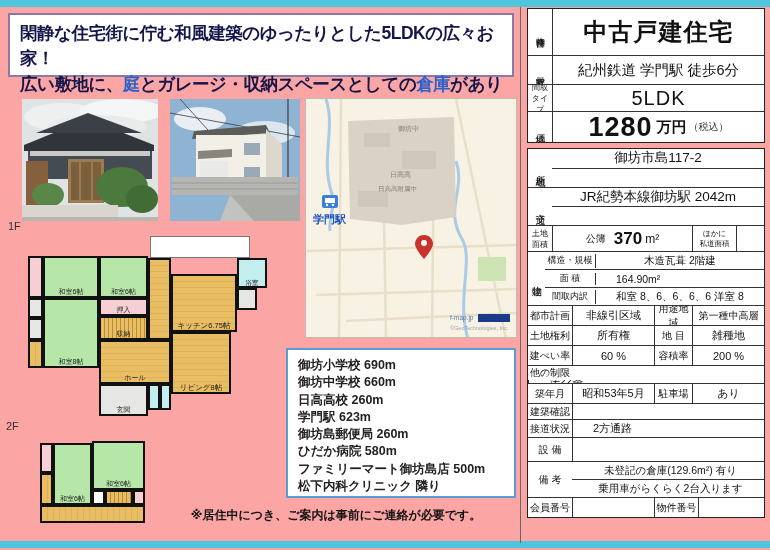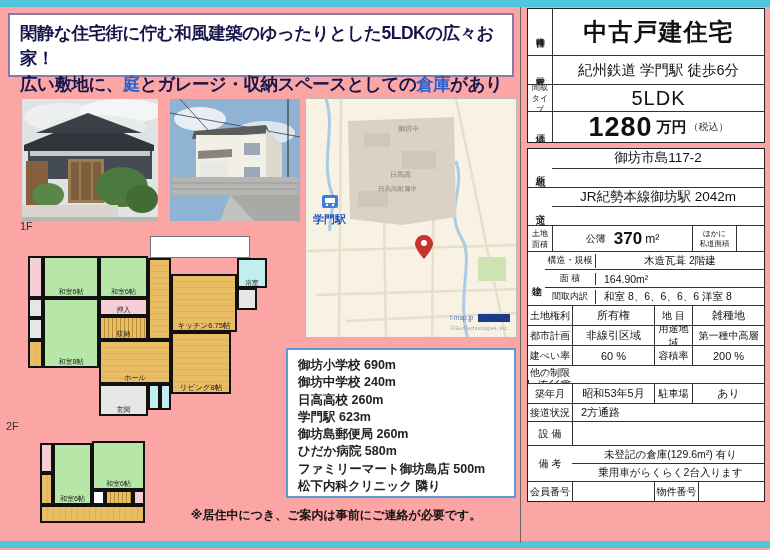--- a/index.html
+++ b/index.html
@@ -51,21 +51,21 @@
   .tbl { border:1.5px solid #222; background:#fff; }
   .tbl + .tbl { margin-top:5px; }
   .trow { display:flex; border-top:1px solid #333; align-items:stretch; }
   .trow:first-child { border-top:none; }
   .cell { border-left:1px solid #333; display:flex; align-items:center; justify-content:center;
     text-align:center; overflow:hidden; }
   .cell:first-child { border-left:none; }
   .lab { font-size:9px; background:#fff; flex-shrink:0; }
   .vlab { writing-mode:vertical-rl; text-orientation:upright; letter-spacing:1px; line-height:1; }
   .pre { white-space:pre-line; }
-  .left-al { justify-content:flex-start; padding-left:8px; text-align:left; }
+  .left-al { justify-content:flex-start; padding-left:20px; text-align:left; }
   .stack { display:flex; flex-direction:column; flex:1; }
   .stack > div { flex:1; display:flex; align-items:center; justify-content:center; }
   .stack > div + div { border-top:1px solid #333; }
   .big-title { font-size:24px; font-weight:bold; letter-spacing:1px; }
   .station-v { font-size:14.5px; font-weight:normal; }
   .ldk { font-size:20px; letter-spacing:1px; }
   .price-num { font-size:27px; font-weight:bold; letter-spacing:1px; }
   .price-unit { font-size:15px; font-weight:bold; margin-left:4px; }
   .price-tax { font-size:10px; color:#333; margin-left:2px; }
   .addr { font-size:13.5px; }
@@ -127,21 +127,21 @@
       <polygon points="28,52 62,50 62,58 28,60" fill="#8a857c"></polygon>
       <rect x="30" y="62" width="28" height="28" fill="#e9e9e7"></rect>
       <rect x="2" y="78" width="126" height="18" fill="#b5b5b1"></rect>
       <line x1="2" y1="84" x2="128" y2="84" stroke="#9a9a96" stroke-width="1"></line>
       <line x1="2" y1="90" x2="128" y2="90" stroke="#9a9a96" stroke-width="1"></line>
       <polygon points="60,96 130,96 130,122 84,122" fill="#a9aaa6"></polygon>
       <polygon points="84,122 60,96 50,122" fill="#c2c3bf"></polygon>
     </svg>
   </div>
 
-  <div class="floor-tag" style="left:20px; top:220px;">1F</div>
+  <div class="floor-tag" style="left:8px; top:220px;">1F</div>
 
   <div class="plan" style="left:18px; top:236px; width:286px; height:182px;">
     <div class="room white" style="left:132px; top:0; width:100px; height:22px; border:1px solid #777;"></div>
     <div class="room pink thick" style="left:10px; top:20px; width:15px; height:42px;">
         <span class="pre" style="writing-mode:vertical-rl; text-orientation:upright;">押入</span>
       </div>
     <div class="room tatami thick" style="left:25px; top:20px; width:56px; height:42px;">
         <span>和室6帖</span>
       </div>
     <div class="room tatami thick" style="left:81px; top:20px; width:49px; height:42px;">
@@ -230,21 +230,21 @@
         <circle cx="0" cy="-6" r="3" fill="#fff"></circle>
       </g>
       <text x="144" y="221" font-size="6.5" fill="#5a7ab0">f-map.jp</text>
       <rect x="172" y="215" width="32" height="8" fill="#1a3a8a"></rect>
       <text x="144" y="231" font-size="5.5" fill="#9aa6b8">©GeoTechnologies, Inc.</text>
     </svg>
   </div>
 
   <div class="facilities">
     <div>御坊小学校 690m</div>
-    <div>御坊中学校 240m</div>
+    <div>御坊中学校 660m</div>
     <div>日高高校 260m</div>
     <div>学門駅 623m</div>
     <div>御坊島郵便局 260m</div>
     <div>ひだか病院 580m</div>
     <div>ファミリーマート御坊島店 500m</div>
     <div>松下内科クリニック 隣り</div>
   </div>
 
   <div class="note">※居住中につき、ご案内は事前にご連絡が必要です。</div>
 
@@ -311,46 +311,50 @@
             <div class="cell lab" style="width:50px; border-left:none; align-self:stretch; flex-shrink:0;">面 積</div>
             <div class="cell kv left-al" style="font-size:10.5px;">164.90m²</div>
           </div>
           <div style="display:flex; padding:0;">
             <div class="cell lab" style="width:50px; border-left:none; align-self:stretch; flex-shrink:0;">間取内訳</div>
             <div class="cell kv left-al" style="font-size:10.5px;">和室 8、6、6、6、6 洋室 8</div>
           </div>
         </div>
       </div>
       <div class="trow" style="height:20px;">
+        <div class="cell lab small-lab" style="width:44px;">都市計画</div>
+        <div class="cell kv">非線引区域</div>
+        <div class="cell lab small-lab" style="width:38px;">用途地域</div>
+        <div class="cell" style="width:72px; font-size:10px;">第一種中高層</div>
+      </div>
+      <div class="trow" style="height:20px;">
         <div class="cell lab small-lab" style="width:44px;">土地権利</div>
         <div class="cell kv">所有権</div>
         <div class="cell lab small-lab" style="width:38px;">地 目</div>
         <div class="cell" style="width:72px;">雑種地</div>
       </div>
       <div class="trow" style="height:20px;">
-        <div class="cell lab small-lab" style="width:44px;">都市計画</div>
-        <div class="cell kv">非線引区域</div>
-        <div class="cell lab small-lab" style="width:38px;">用途地域</div>
-        <div class="cell" style="width:72px; font-size:10px;">第一種中高層</div>
-      </div>
-      <div class="trow" style="height:20px;">
         <div class="cell lab small-lab" style="width:44px;">建ぺい率</div>
         <div class="cell kv">60 %</div>
         <div class="cell lab small-lab" style="width:38px;">容積率</div>
         <div class="cell" style="width:72px;">200 %</div>
       </div>
       <div class="trow" style="height:18px;flex-direction:column;">
         <div class="cell lab small-lab" style="width:44px;">他の制限</div>
         <div class="cell kv left-al">法22条</div>
       </div>
       <div class="trow" style="height:20px;">
         <div class="cell lab small-lab" style="width:44px;">築年月</div>
         <div class="cell kv">昭和53年5月</div>
         <div class="cell lab small-lab" style="width:38px;">駐車場</div>
         <div class="cell" style="width:72px;">あり</div>
+      </div>
+      <div class="trow" style="height:16px;">
+        <div class="cell lab small-lab" style="width:44px;">建築確認</div>
+        <div class="cell kv left-al"></div>
       </div>
       <div class="trow" style="height:18px;">
         <div class="cell lab small-lab" style="width:44px;">接道状況</div>
         <div class="cell kv left-al">2方通路</div>
       </div>
       <div class="trow" style="height:24px;">
         <div class="cell lab small-lab" style="width:44px;">設 備</div>
         <div class="cell kv left-al"></div>
       </div>
       <div class="trow" style="height:36px;">

